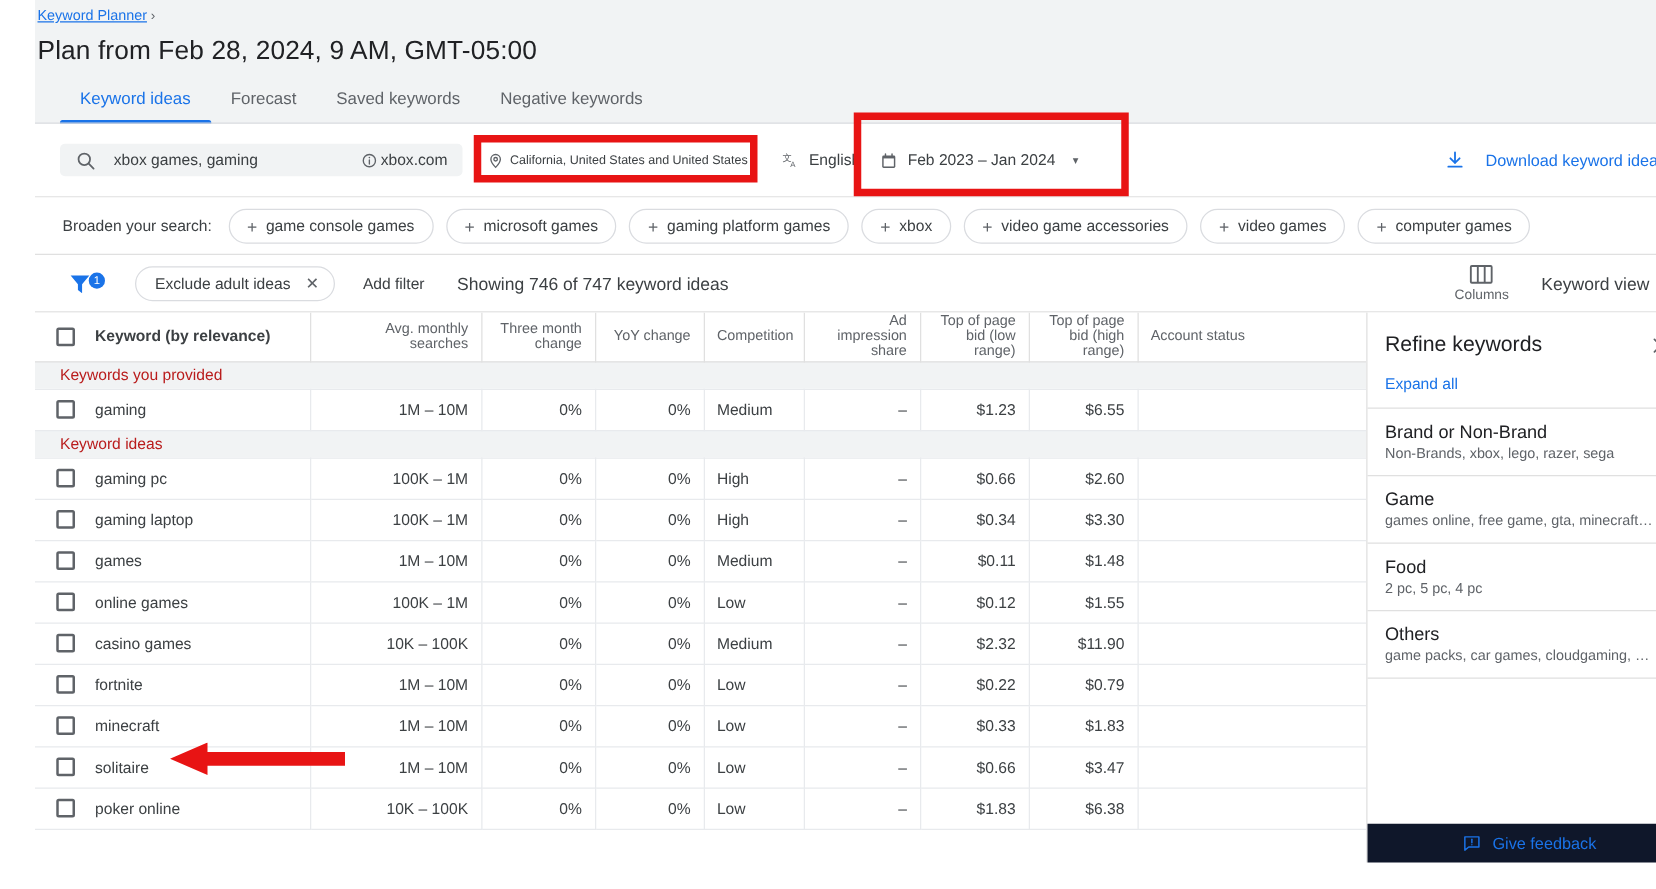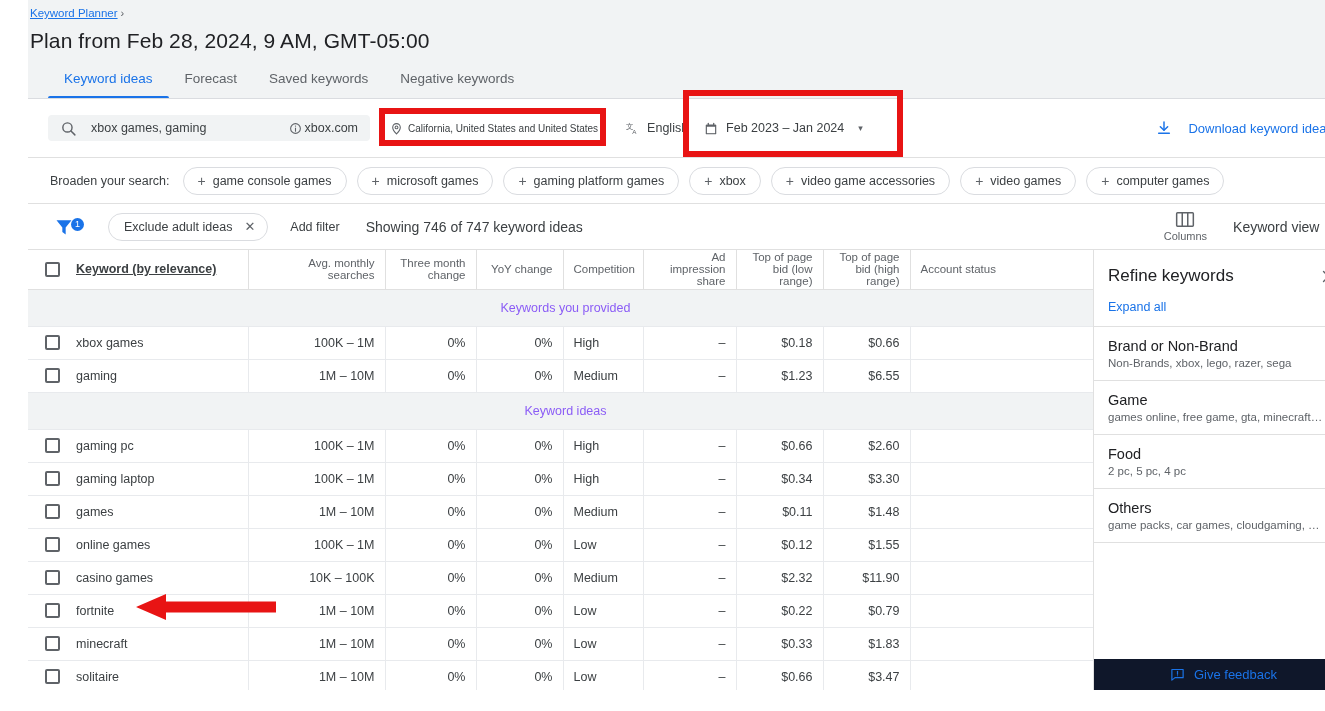--- a/index.html
+++ b/index.html
@@ -135,21 +135,21 @@
   .split { display: flex; height: 440px; }
   .table-pane { width: 1065px; overflow: hidden; position: relative; }
 
   table.kw { border-collapse: collapse; width: 1065px; table-layout: fixed; }
   table.kw th {
     font-size: 11.5px; font-weight: 400; color: #5f6368;
     border-bottom: 1px solid #e0e0e0; border-right: 1px solid #e0e0e0;
     height: 39px; vertical-align: middle; padding: 0 10px;
     background: #fff;
   }
-  table.kw th.kwcol { text-align: left; font-weight: 700; color: #3c4043; font-size: 12.5px; padding-left: 0; text-decoration: underline; }
+  table.kw th.kwcol { text-align: left; font-weight: 700; color: #3c4043; font-size: 12.5px; padding-left: 0; }
   table.kw th.num { text-align: right; }
   table.kw th.lft { text-align: left; }
   table.kw th:last-child { border-right: none; }
 
   td.cb, th.cb {
     width: 48px; border-right: none !important; text-align: center;
     padding: 0 !important;
   }
   .box {
     width: 15px; height: 15px; border: 2px solid #5f6368;
@@ -160,21 +160,21 @@
     font-size: 12.5px; color: #3c4043;
     border-bottom: 1px solid #e8eaed; border-right: 1px solid #e8eaed;
     height: 33px; padding: 0 10px; vertical-align: middle; background: #fff;
   }
   table.kw td.num { text-align: right; }
   table.kw td.lft { text-align: left; }
   table.kw td.kwname { padding-left: 0; }
   table.kw td:last-child { border-right: none; }
   tr.grouphdr td {
     background: #f1f3f4; border-right: none; border-bottom: 1px solid #e8eaed;
-    font-size: 12.5px; color: #8b5cf6; height: 37px; padding-left: 20px; text-align: center;
+    font-size: 12.5px; color: #b91c1c; height: 22px; padding-left: 20px;
   }
 
   
   col.c0 { width: 48px; }   
   col.c1 { width: 172px; }  
   col.c2 { width: 137px; }  
   col.c3 { width: 91px; }   
   col.c4 { width: 87px; }   
   col.c5 { width: 80px; }   
   col.c6 { width: 93px; }   
@@ -402,32 +402,20 @@
             <th class="num">Top of page bid (high range)</th>
             <th class="lft">Account status</th>
           </tr>
         </thead>
         <tbody id="tbody">
             <tr class="grouphdr">
               <td colspan="10">Keywords you provided</td>
             </tr>
             <tr>
               <td class="cb"><span class="box"></span></td>
-              <td class="kwname">xbox games</td>
-              <td class="num">100K – 1M</td>
-              <td class="num">0%</td>
-              <td class="num">0%</td>
-              <td class="lft">High</td>
-              <td class="num">–</td>
-              <td class="num">$0.18</td>
-              <td class="num">$0.66</td>
-              <td class="lft"></td>
-            </tr>
-            <tr>
-              <td class="cb"><span class="box"></span></td>
               <td class="kwname">gaming</td>
               <td class="num">1M – 10M</td>
               <td class="num">0%</td>
               <td class="num">0%</td>
               <td class="lft">Medium</td>
               <td class="num">–</td>
               <td class="num">$1.23</td>
               <td class="num">$6.55</td>
               <td class="lft"></td>
             </tr>

